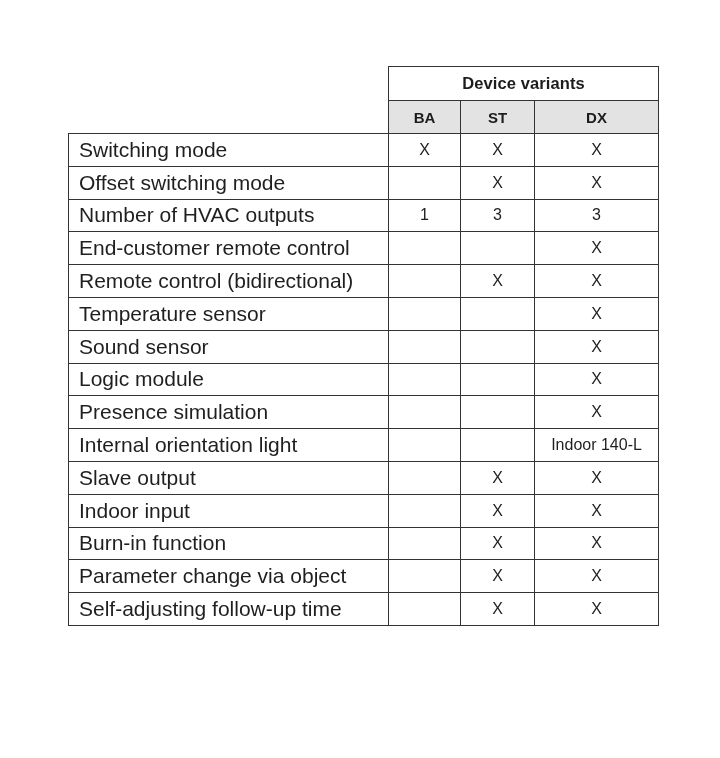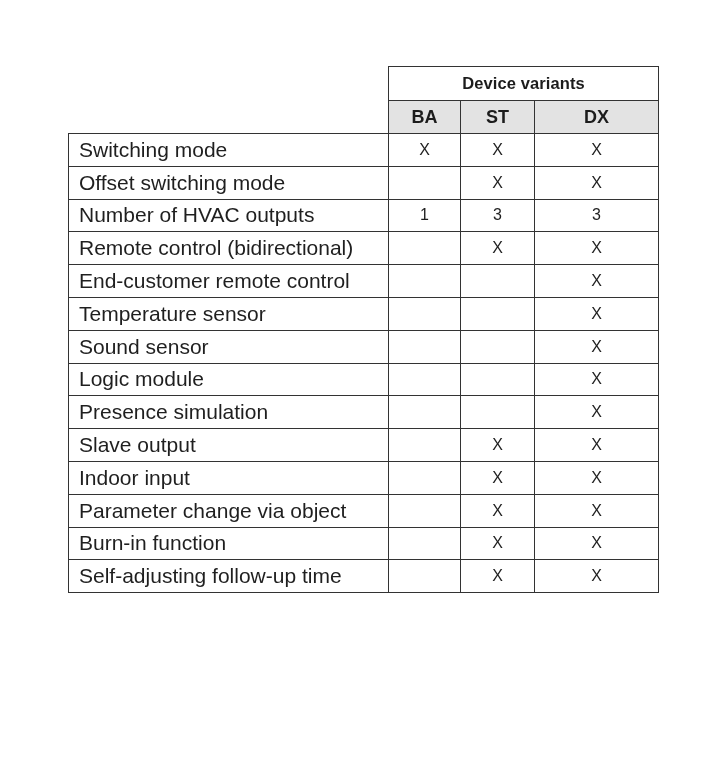--- a/index.html
+++ b/index.html
@@ -47,21 +47,21 @@
     background: #ffffff;
     font-weight: bold;
     font-size: 16.5px;
     text-align: center;
     letter-spacing: 0.1px;
     padding: 0;
   }
   th.col-header {
     background: #e3e3e3;
     font-weight: bold;
-    font-size: 18px;
+    font-size: 15px;
     text-align: center;
     padding: 0;
   }
   td.label-cell {
     font-size: 21px;
     font-weight: 400;
     text-align: left;
     padding: 0 8px 0 10px;
     white-space: nowrap;
     color: #1f1f1f;
@@ -110,29 +110,29 @@
           <td class="cell">X</td>
           <td class="cell">X</td>
         </tr>
         <tr class="data-row">
           <td class="label-cell">Number of HVAC outputs</td>
           <td class="cell">1</td>
           <td class="cell">3</td>
           <td class="cell">3</td>
         </tr>
         <tr class="data-row">
+          <td class="label-cell">End-customer remote control</td>
+          <td class="cell"></td>
+          <td class="cell"></td>
+          <td class="cell">X</td>
+        </tr>
+        <tr class="data-row">
           <td class="label-cell">Remote control (bidirectional)</td>
           <td class="cell"></td>
           <td class="cell">X</td>
-          <td class="cell">X</td>
-        </tr>
-        <tr class="data-row">
-          <td class="label-cell">End-customer remote control</td>
-          <td class="cell"></td>
-          <td class="cell"></td>
           <td class="cell">X</td>
         </tr>
         <tr class="data-row">
           <td class="label-cell">Temperature sensor</td>
           <td class="cell"></td>
           <td class="cell"></td>
           <td class="cell">X</td>
         </tr>
         <tr class="data-row">
           <td class="label-cell">Sound sensor</td>
@@ -146,39 +146,45 @@
           <td class="cell"></td>
           <td class="cell">X</td>
         </tr>
         <tr class="data-row">
           <td class="label-cell">Presence simulation</td>
           <td class="cell"></td>
           <td class="cell"></td>
           <td class="cell">X</td>
         </tr>
         <tr class="data-row">
+          <td class="label-cell">Internal orientation light</td>
+          <td class="cell"></td>
+          <td class="cell"></td>
+          <td class="cell">Indoor 140-L</td>
+        </tr>
+        <tr class="data-row">
           <td class="label-cell">Slave output</td>
           <td class="cell"></td>
           <td class="cell">X</td>
           <td class="cell">X</td>
         </tr>
         <tr class="data-row">
           <td class="label-cell">Indoor input</td>
           <td class="cell"></td>
           <td class="cell">X</td>
           <td class="cell">X</td>
         </tr>
         <tr class="data-row">
-          <td class="label-cell">Parameter change via object</td>
+          <td class="label-cell">Burn-in function</td>
           <td class="cell"></td>
           <td class="cell">X</td>
           <td class="cell">X</td>
         </tr>
         <tr class="data-row">
-          <td class="label-cell">Burn-in function</td>
+          <td class="label-cell">Parameter change via object</td>
           <td class="cell"></td>
           <td class="cell">X</td>
           <td class="cell">X</td>
         </tr>
         <tr class="data-row">
           <td class="label-cell">Self-adjusting follow-up time</td>
           <td class="cell"></td>
           <td class="cell">X</td>
           <td class="cell">X</td>
         </tr>

